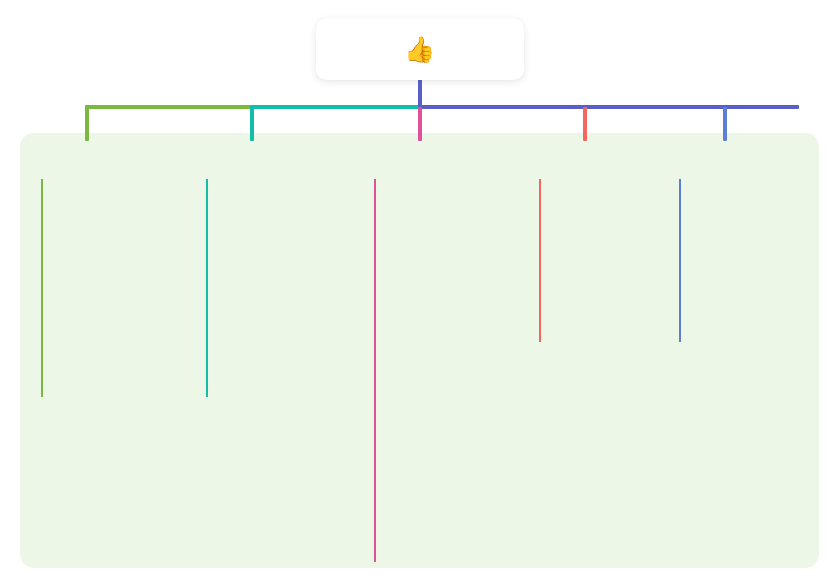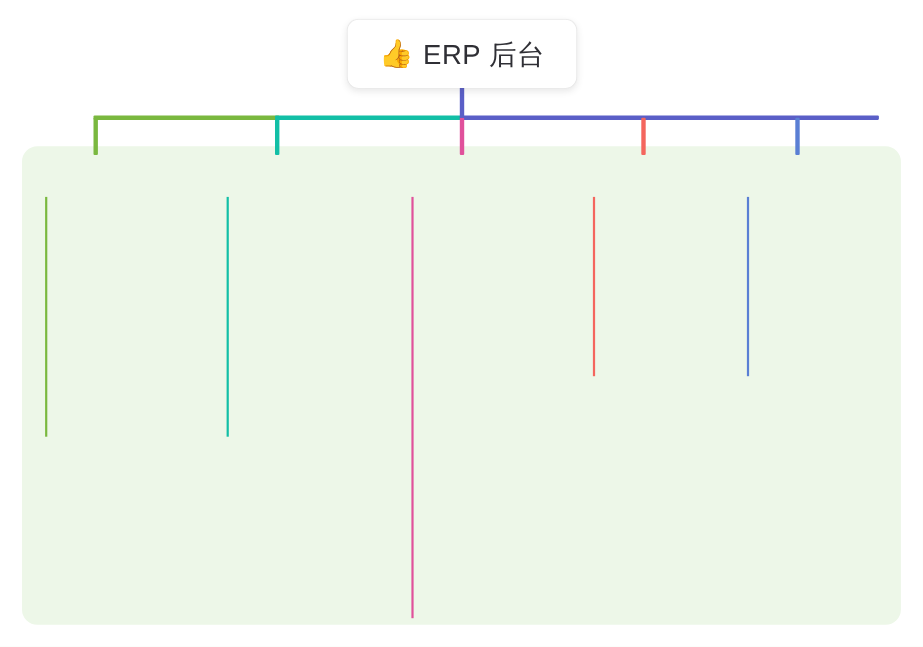--- a/index.html
+++ b/index.html
@@ -58,21 +58,20 @@
 </head>
 <body>
 
 <div id="root">
 
   <div class="panel"></div>
 
   <div class="title-card">
     <div class="title-inner">
       <span class="title-emoji">👍</span>
-      <span class="title-text">ERP 后台</span>
     </div>
   </div>
 
   <div class="stem"></div>
 
   <div id="lines">
       <div class="trunk-seg" style="left: 85px; width: 169px; background: rgb(122, 184, 63);"></div>
       <div class="trunk-seg" style="left: 250px; width: 172px; background: rgb(18, 191, 166);"></div>
       <div class="trunk-seg" style="left: 418px; width: 381px; background: rgb(90, 95, 199);"></div>
       <div class="drop" style="left: 85px; height: 34px; background: rgb(122, 184, 63);"></div>

